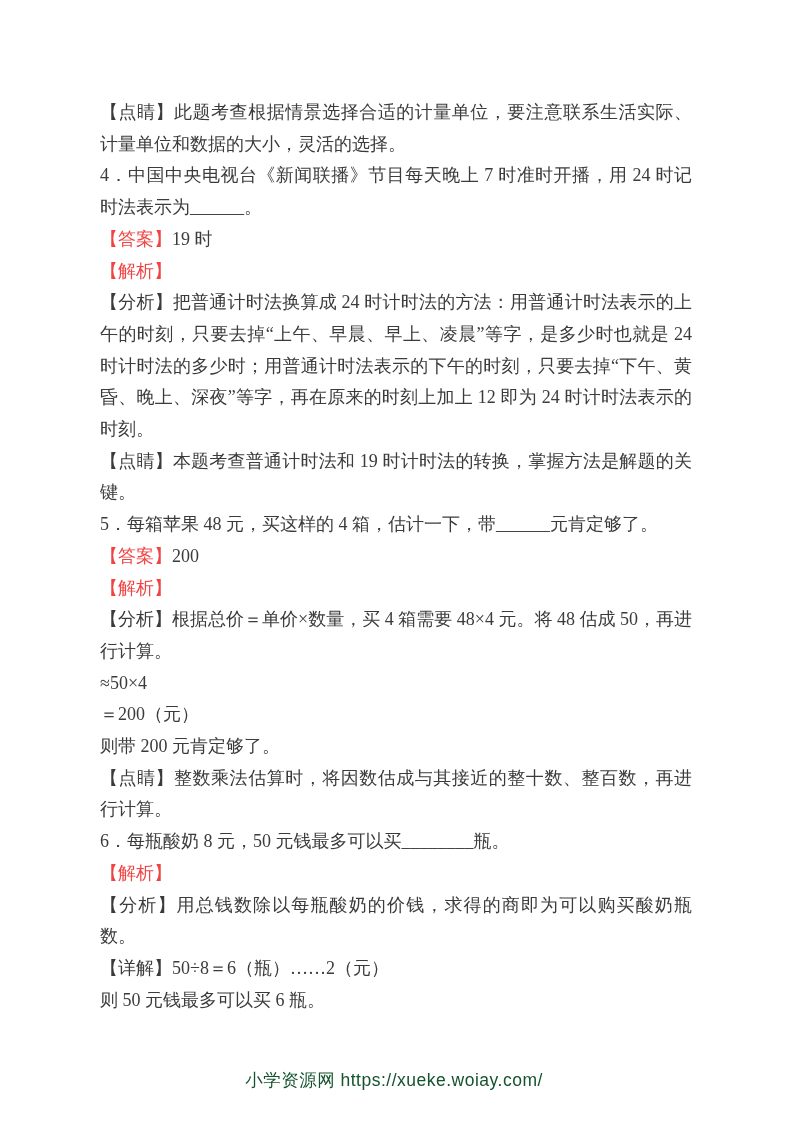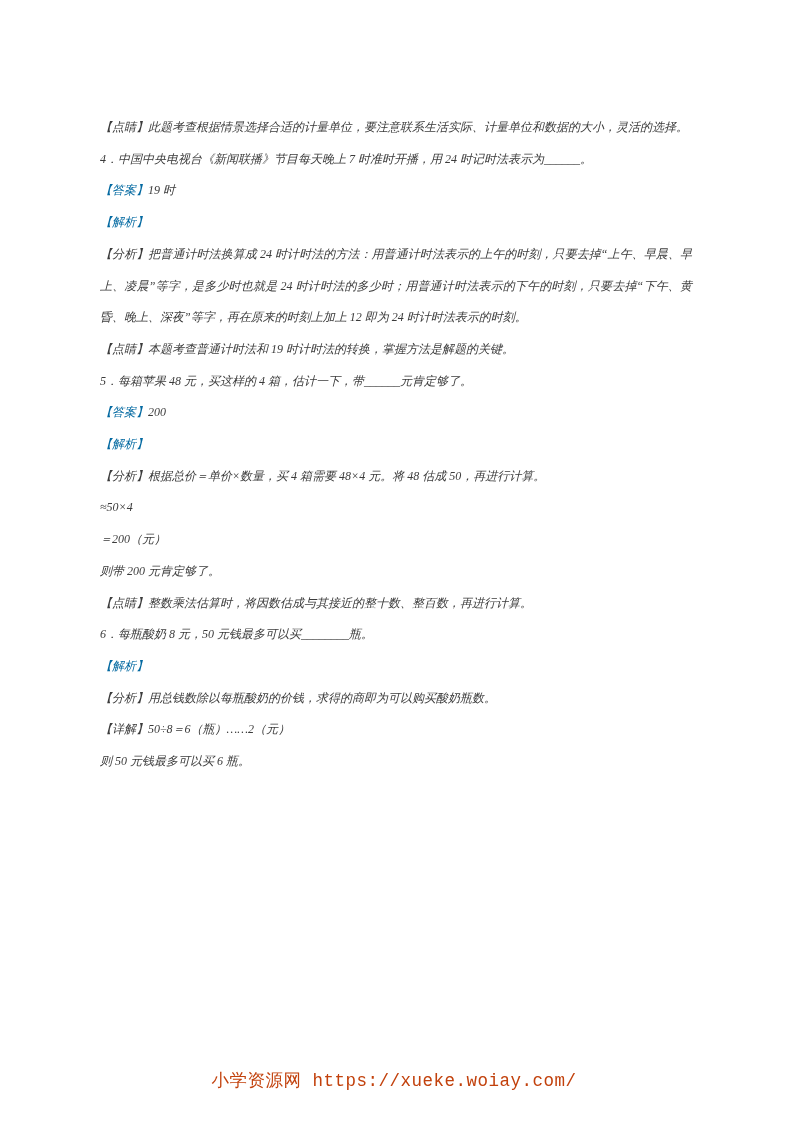--- a/index.html
+++ b/index.html
@@ -9,45 +9,44 @@
   }
   body {
     width: 793px;
     height: 1122px;
     position: relative;
     overflow: hidden;
     font-family: "Liberation Serif", "DejaVu Serif", serif;
   }
   .doc {
     position: absolute;
-    top: 112px;
+    top: 97px;
     left: 100px;
     width: 592px;
     color: #3b3b3b;
-    font-size: 12px;
+    font-size: 18px;
     line-height: 31.7px;
     text-align: justify;
-    font-style: italic;
   }
   p.line {
     margin: 0;
     padding: 0;
   }
   .label {
-    color: #0369a1;
+    color: #ef4444;
   }
   .footer {
     position: absolute;
     left: 0;
     top: 1068px;
     width: 788px;
     text-align: center;
-    color: #c2410c;
+    color: #14532d;
     font-size: 17.5px;
-    font-family: Liberation Mono, monospace;
+    font-family: Liberation Sans, sans-serif;
     letter-spacing: 0.5px;
   }
 </style>
 </head>
 <body>
 
 <div class="doc">
   <div>
       <p class="line"><span>【点睛】此题考查根据情景选择合适的计量单位，要注意联系生活实际、计量单位和数据的大小，灵活的选择。</span></p>
       <p class="line"><span>4．中国中央电视台《新闻联播》节目每天晚上 7 时准时开播，用 24 时记时法表示为______。</span></p>

